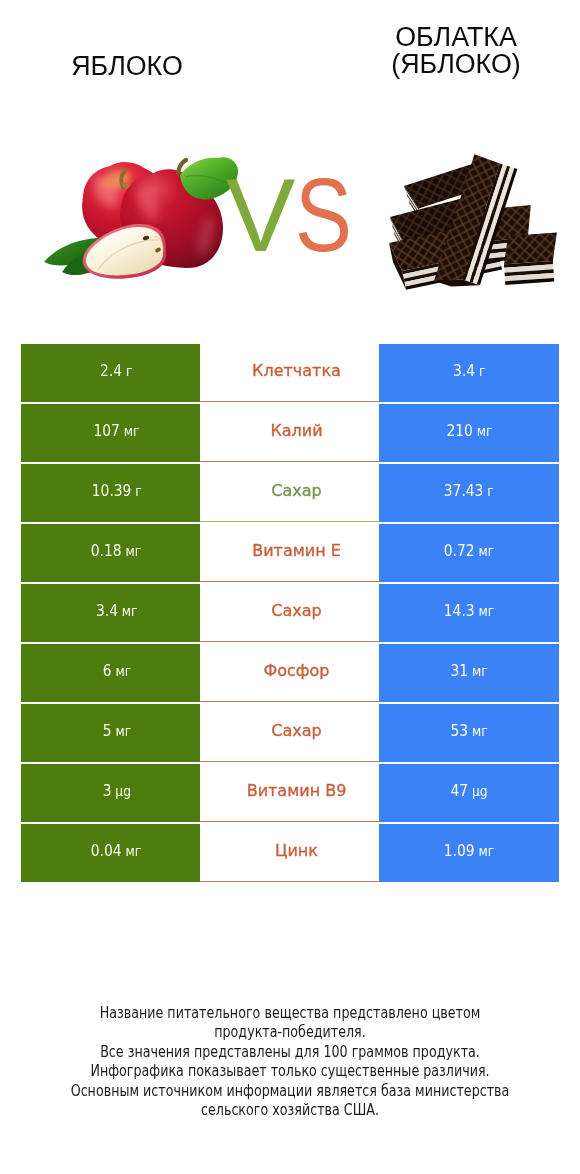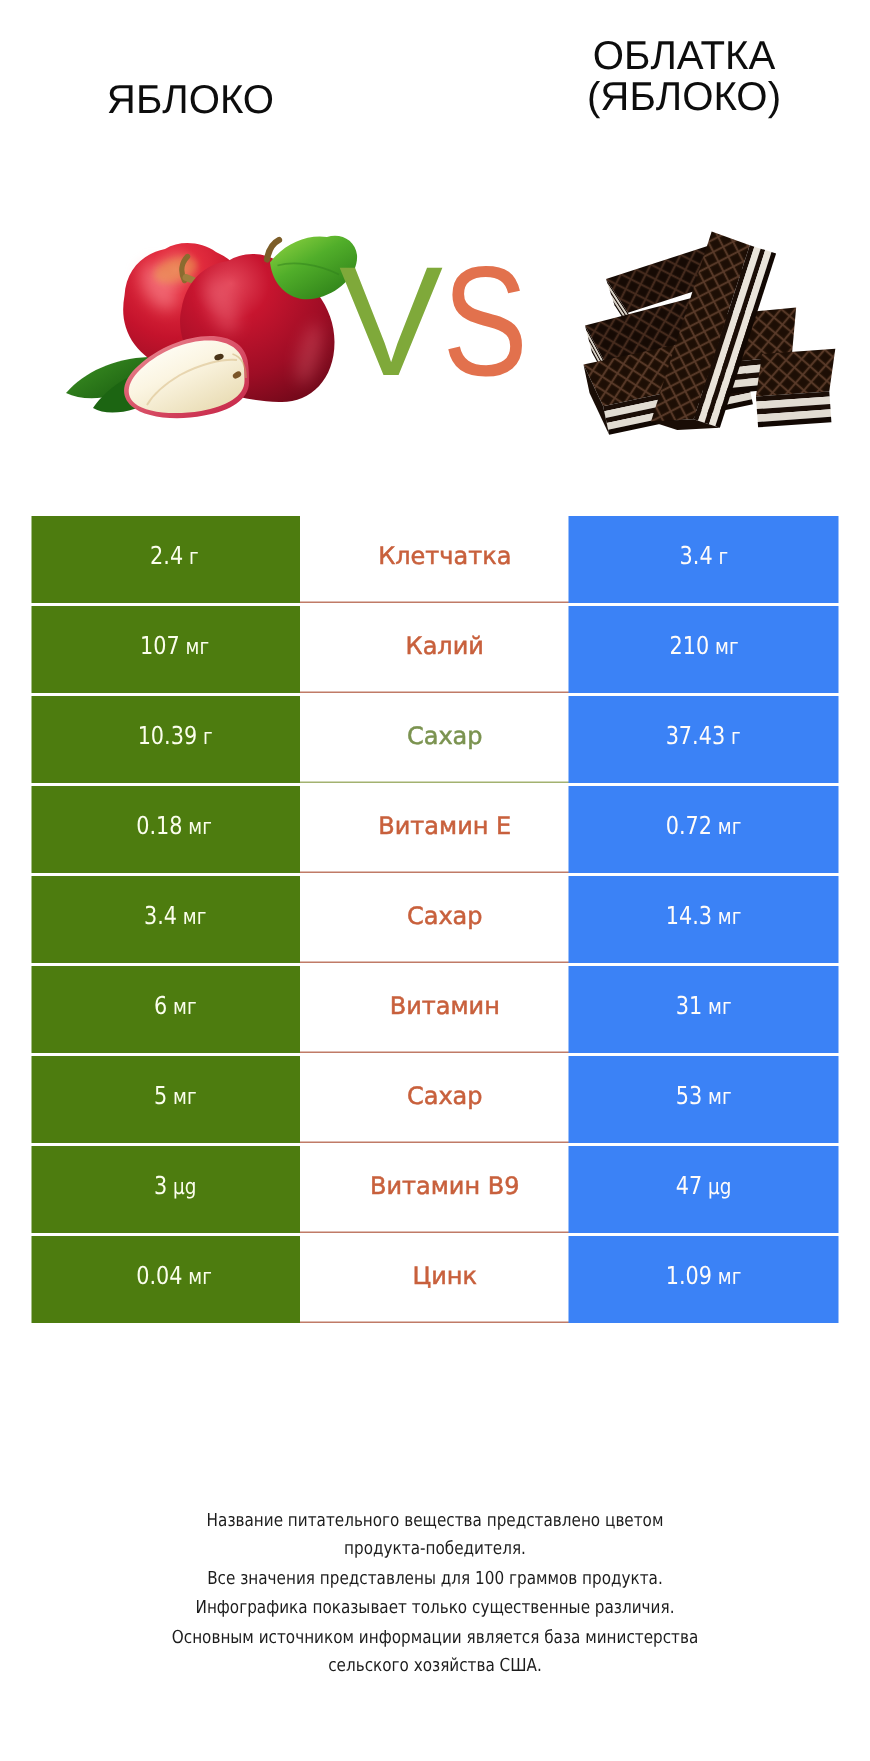--- a/index.html
+++ b/index.html
@@ -31,21 +31,21 @@
   .mid.win-l{border-bottom-color:#A3B270;}
   .val{font-size:16.5px;font-weight:400;font-family:"DejaVu Sans",sans-serif;}
   .unit{font-size:14.6px;font-weight:400;margin-left:4.6px;font-family:"DejaVu Sans",sans-serif;}
   .lab{font-size:16px;font-weight:400;color:#C8603C;font-family:"DejaVu Sans",sans-serif;-webkit-text-stroke:0.35px #C8603C;}
   .lab.win-l{color:#7B9350;-webkit-text-stroke-color:#7B9350;}
   .tx{position:relative;top:-2.5px;}
   .cell .tx.num{transform:scaleX(0.84);transform-origin:center center;white-space:nowrap;}
 
   
   .foot{position:absolute;left:0;top:1004px;width:580px;text-align:center;
-        color:#1c1c1c;font-size:12px;line-height:19.45px;font-weight:400;font-family:"DejaVu Sans",sans-serif;}
+        color:#1c1c1c;font-size:15px;line-height:19.45px;font-weight:400;font-family:"DejaVu Sans",sans-serif;}
   .foot div{display:block;transform:scaleX(0.846);white-space:nowrap;}
 </style>
 </head>
 <body>
 
 <div class="page">
 
   <div class="hdr">
 
     <svg class="art" viewBox="0 0 580 330" xmlns="http://www.w3.org/2000/svg">
@@ -266,21 +266,21 @@
         </div>
         <div class="cell right">
           <span class="tx num"><span class="val">14.3</span><span class="unit">мг</span></span>
         </div>
       </div>
       <div class="row">
         <div class="cell left">
           <span class="tx num"><span class="val">6</span><span class="unit">мг</span></span>
         </div>
         <div class="cell mid">
-          <span class="tx lab">Витамин</span>
+          <span class="tx lab">Фосфор</span>
         </div>
         <div class="cell right">
           <span class="tx num"><span class="val">31</span><span class="unit">мг</span></span>
         </div>
       </div>
       <div class="row">
         <div class="cell left">
           <span class="tx num"><span class="val">5</span><span class="unit">мг</span></span>
         </div>
         <div class="cell mid">

